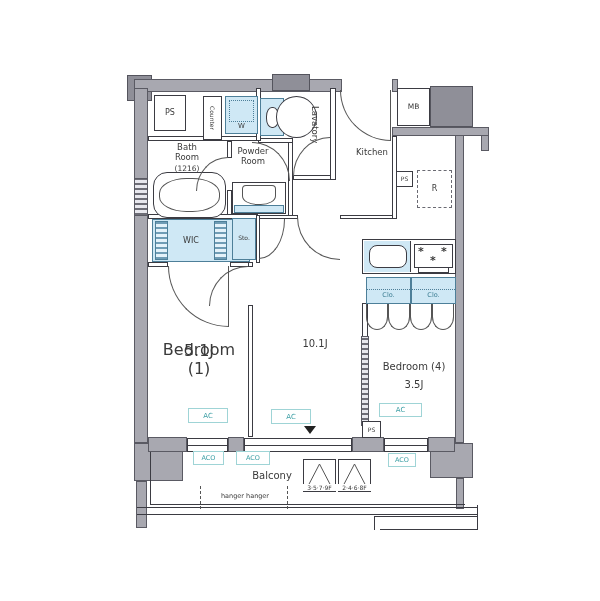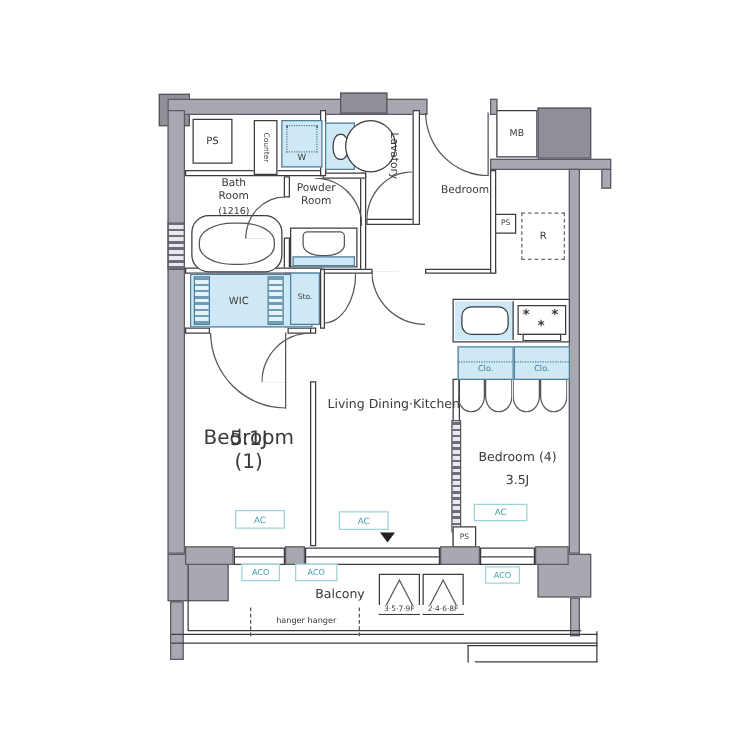--- a/index.html
+++ b/index.html
@@ -109,21 +109,21 @@
   <div class="a box" style="left:153px;top:172px;width:73px;height:46px;border-radius:14px">
     <div class="a" style="left:5px;top:5px;width:61px;height:34px;border:1px solid #555;border-radius:45%"></div>
   </div>
 
   <div class="a lbl" style="left:229px;top:146px;width:48px;font-size:8.5px">Powder Room</div>
   <div class="a box" style="left:232px;top:182px;width:54px;height:32px">
     <div class="a" style="left:9px;top:2px;width:34px;height:20px;border:1px solid #555;border-radius:4px 4px 45% 45%"></div>
     <div class="a blue" style="left:1px;top:22px;width:50px;height:8px"></div>
   </div>
 
-  <div class="a lbl" style="left:345px;top:147px;width:54px;font-size:8.5px">Bedroom</div>
+  <div class="a lbl" style="left:345px;top:147px;width:54px;font-size:8.5px">Kitchen</div>
   <div class="a box cbox" style="left:397px;top:88px;width:33px;height:38px">
     <span class="lbl" style="font-size:7.5px">MB</span>
   </div>
   <div class="a box cbox" style="left:396px;top:171px;width:17px;height:16px">
     <span class="lbl" style="font-size:6px">PS</span>
   </div>
   <div class="a dashbox cbox" style="left:417px;top:170px;width:35px;height:38px">
     <span class="lbl" style="font-size:8px">R</span>
   </div>
 
@@ -155,21 +155,21 @@
     <div class="a" style="left:0;top:11px;width:43px;border-top:1px dotted #4d7f99"></div>
     <div class="a lbl" style="left:0;top:14px;width:43px;font-size:6.5px;color:#3d7e93">Clo.</div>
   </div>
   <div class="a scallop" style="left:366px;top:304px;width:22px;height:26px"></div>
   <div class="a scallop" style="left:388px;top:304px;width:22px;height:26px"></div>
   <div class="a scallop" style="left:410px;top:304px;width:22px;height:26px"></div>
   <div class="a scallop" style="left:432px;top:304px;width:22px;height:26px"></div>
 
   <div class="a lbl" style="left:159px;top:341px;width:80px;font-size:16px">Bedroom (1)</div>
   <div class="a lbl" style="left:159px;top:342px;width:80px;font-size:16px">5.1J</div>
-  <div class="a lbl" style="left:248px;top:318px;width:134px;font-size:10px">Living Dining·Kitchen</div>
+  <div class="a lbl" style="left:248px;top:338px;width:134px;font-size:10px">10.1J</div>
   <div class="a lbl" style="left:374px;top:361px;width:80px;font-size:10px">Bedroom (4)</div>
   <div class="a lbl" style="left:374px;top:379px;width:80px;font-size:10px">3.5J</div>
 
   <div class="a acbox" style="left:188px;top:408px;width:40px;height:15px;font-size:7px">
     <span>AC</span>
   </div>
   <div class="a acbox" style="left:271px;top:409px;width:40px;height:15px;font-size:7px">
     <span>AC</span>
   </div>
   <div class="a acbox" style="left:379px;top:403px;width:43px;height:14px;font-size:7px">

